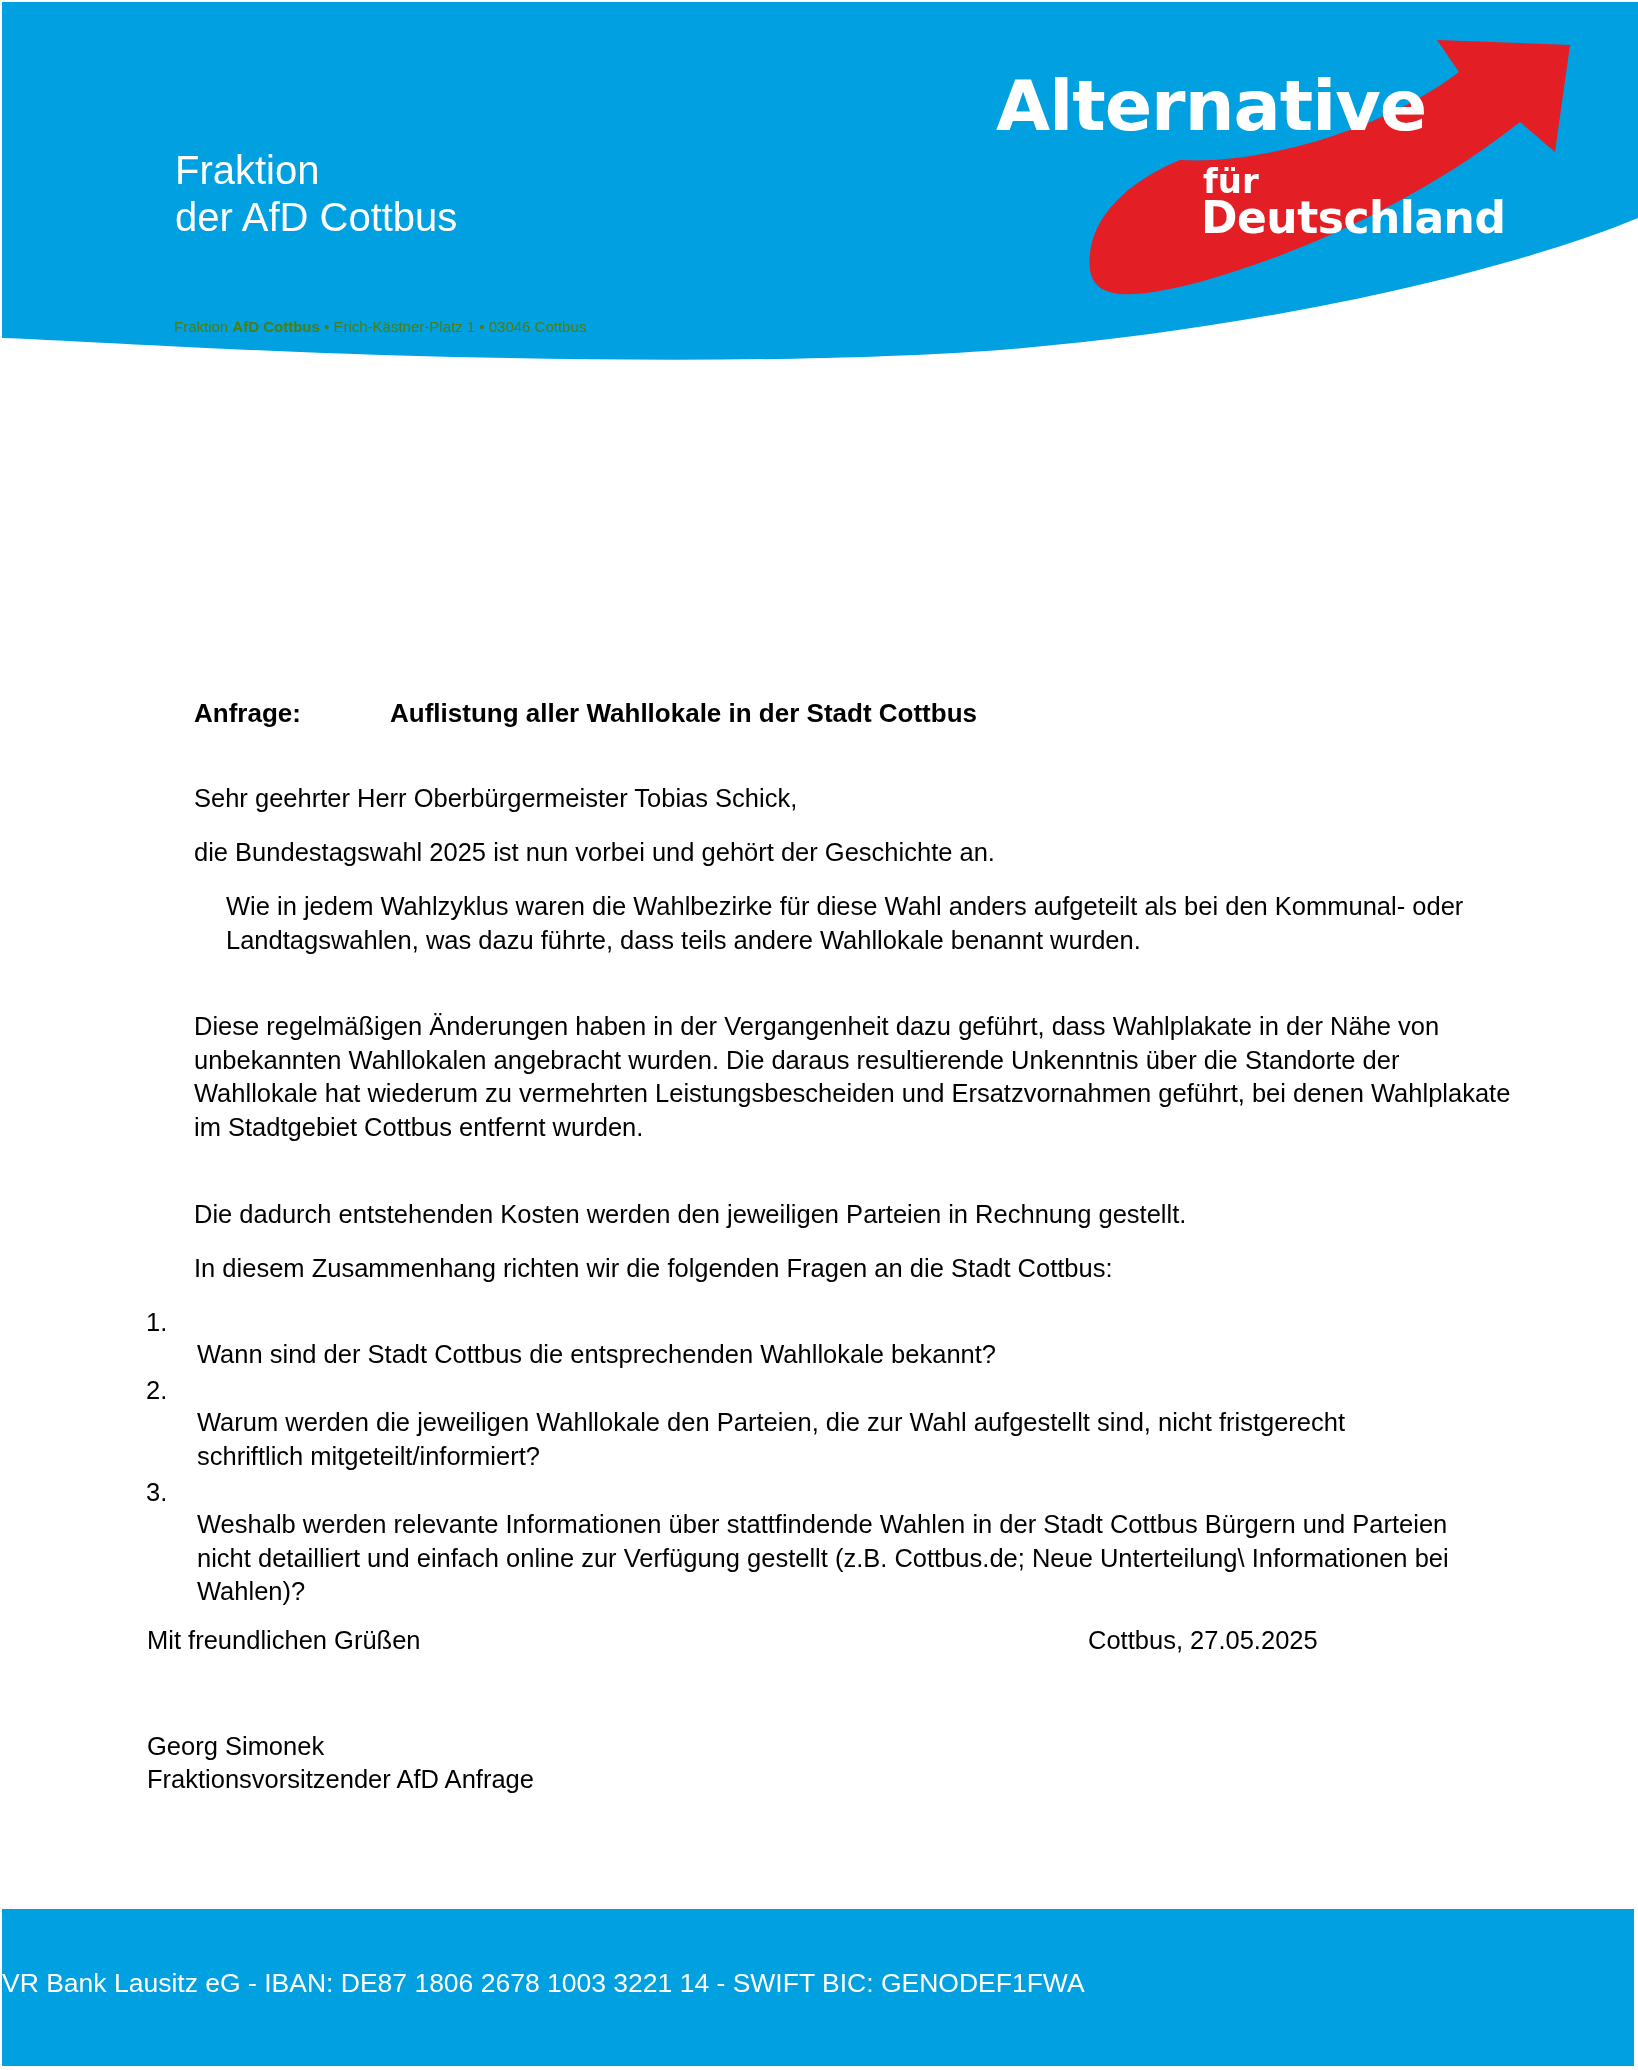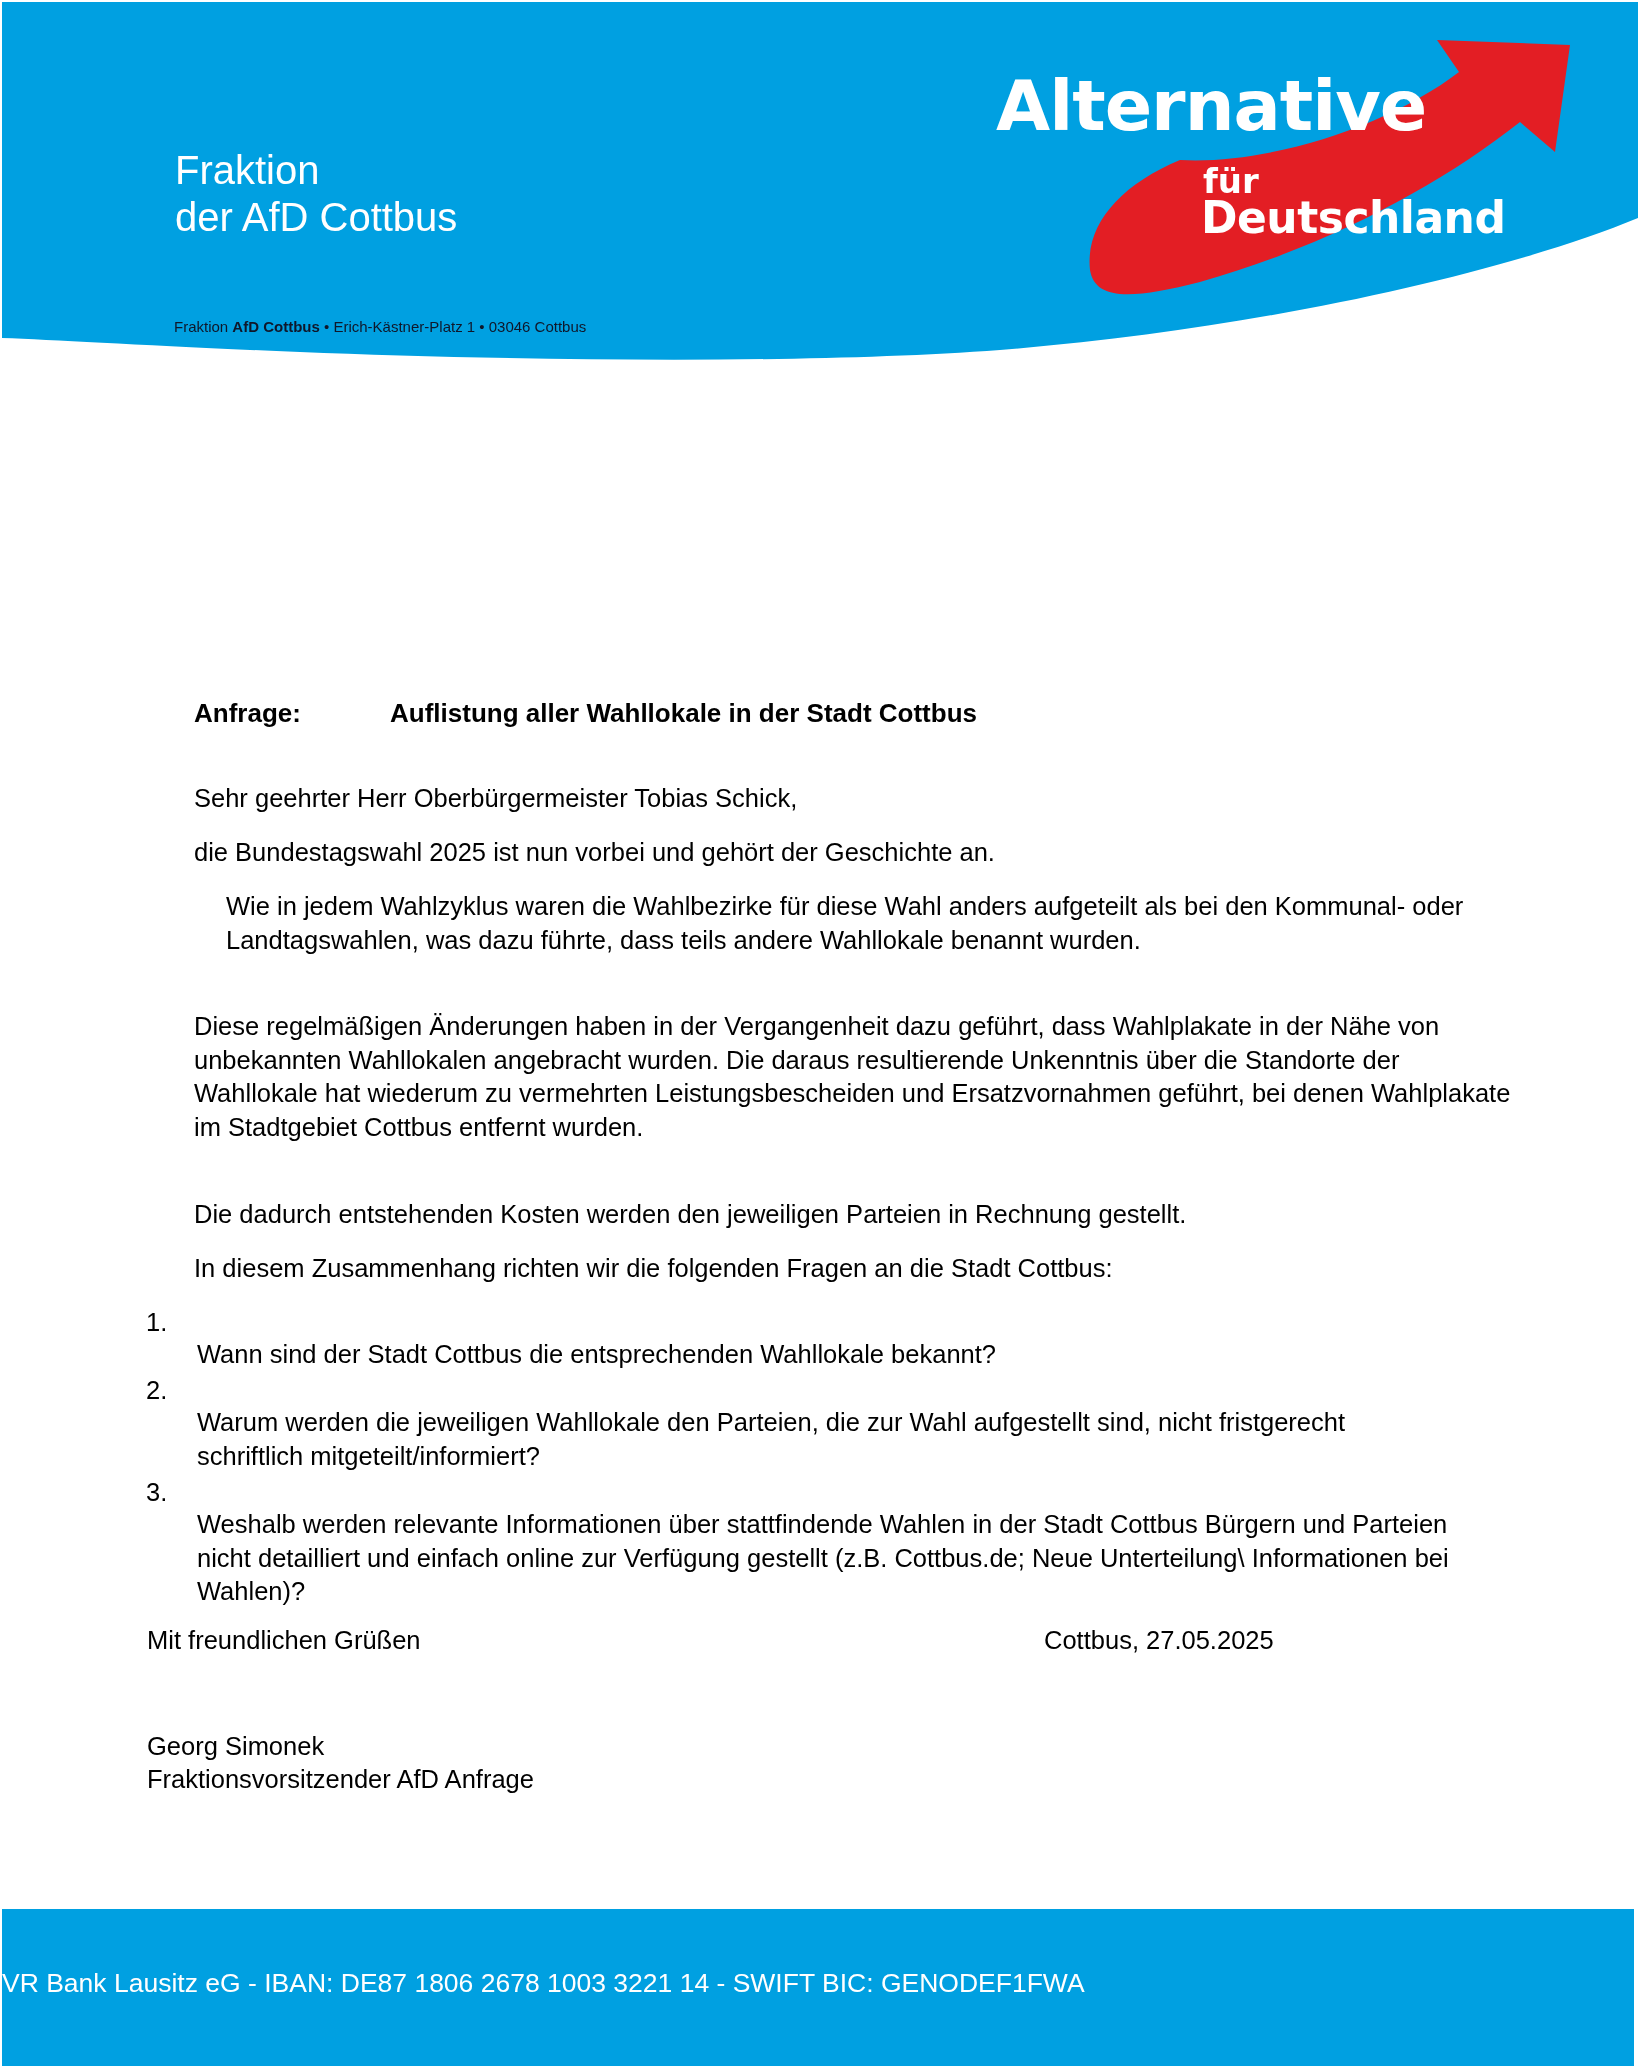--- a/index.html
+++ b/index.html
@@ -1,19 +1,19 @@
 <!DOCTYPE html>
 <html><head>
 <meta charset="utf-8">
 <style>
   html, body { margin: 0; padding: 0; background: #ffffff; }
   body { width: 1638px; height: 2070px; position: relative; overflow: hidden; font-family: "Liberation Sans", sans-serif; color: #000; }
   #header-svg { position: absolute; left: 0; top: 0; }
   .hdr-title { position: absolute; left: 175px; color: #ffffff; font-size: 40px; line-height: 48px; font-family: "Liberation Sans", sans-serif; white-space: nowrap; }
-  .hdr-address { position: absolute; left: 174px; top: 318px; color: #0f172a; font-size: 15px; white-space: nowrap; }
+  .hdr-address { position: absolute; left: 174px; top: 318px; color: #4d7c0f; font-size: 15px; white-space: nowrap; }
   .hdr-address b { font-weight: bold; }
   .logo-text { position: absolute; color: #ffffff; font-family: "DejaVu Sans", sans-serif; font-weight: bold; white-space: nowrap; }
   .subject { position: absolute; top: 698px; font-size: 26px; font-weight: bold; white-space: nowrap; }
   .para { position: absolute; left: 194px; width: 1320px; font-size: 25.5px; line-height: 33.5px; }
   .list-num { position: absolute; left: 146px; font-size: 25.5px; line-height: 33.5px; }
   .list-text { position: absolute; left: 197px; width: 1320px; font-size: 25.5px; line-height: 33.5px; margin-top: 32px; }
   .closing { position: absolute; font-size: 25.5px; line-height: 33.5px; white-space: nowrap; }
   .footer { position: absolute; left: 2px; top: 1909px; width: 1632px; height: 157px; background: #00A0E1; display: flex; align-items: center; justify-content: flex-start; }
   .footer span { color: #ffffff; font-size: 26.5px; white-space: nowrap; position: relative; top: -4px; }
 </style>
@@ -54,19 +54,19 @@
 <div class="list-num" style="top:1306px;">1.</div>
 <div class="list-text" style="top:1306px;">Wann sind der Stadt Cottbus die entsprechenden Wahllokale bekannt?</div>
 
 <div class="list-num" style="top:1374px;">2.</div>
 <div class="list-text" style="top:1374px; width:1250px;">Warum werden die jeweiligen Wahllokale den Parteien, die zur Wahl aufgestellt sind, nicht fristgerecht schriftlich mitgeteilt/informiert?</div>
 
 <div class="list-num" style="top:1476px;">3.</div>
 <div class="list-text" style="top:1476px; width:1300px;">Weshalb werden relevante Informationen über stattfindende Wahlen in der Stadt Cottbus Bürgern und Parteien nicht detailliert und einfach online zur Verfügung gestellt (z.B. Cottbus.de; Neue Unterteilung\ Informationen bei Wahlen)?</div>
 
 <div class="closing" style="left:147px; top:1624px;">Mit freundlichen Grüßen</div>
-<div class="closing" style="left:1044px; top:1624px;">Cottbus, 27.05.2025</div>
+<div class="closing" style="left:1088px; top:1624px;">Cottbus, 27.05.2025</div>
 <div class="closing" style="left:147px; top:1730px;">Georg Simonek</div>
 <div class="closing" style="left:147px; top:1763px;">Fraktionsvorsitzender AfD Anfrage</div>
 
 <div class="footer">
   <span>VR Bank Lausitz eG - IBAN: DE87 1806 2678 1003 3221 14 - SWIFT BIC: GENODEF1FWA</span>
 </div>
 
 </body></html>

